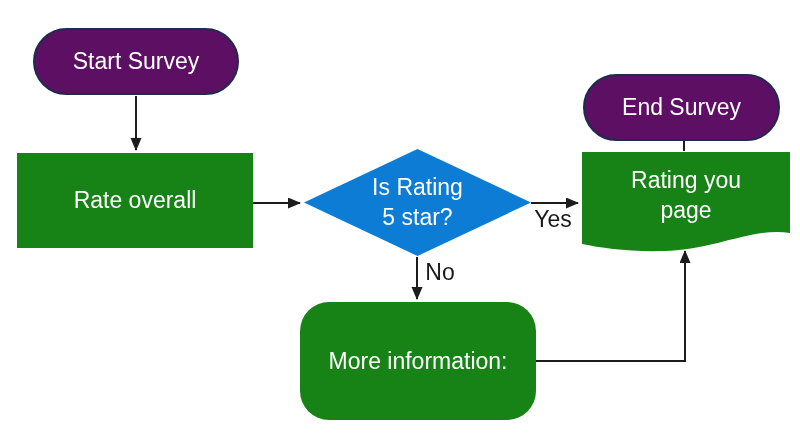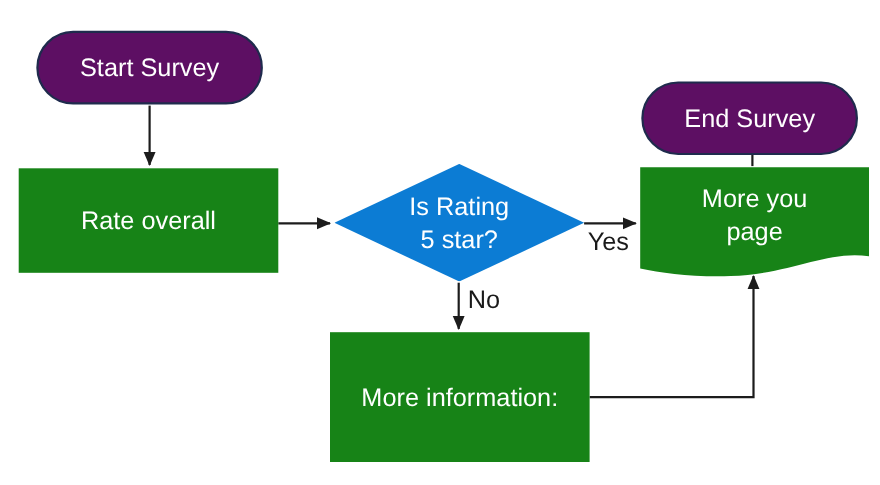--- a/index.html
+++ b/index.html
@@ -83,21 +83,21 @@
     color: var(--label-text);
     text-align: center;
     z-index: 2;
   }
 
   
   #node-start    { left: 33px;  top: 28px;  width: 206px; height: 67px; align-items: center; }
   #node-end      { left: 583px; top: 28px;  width: 197px; height: 67px; margin-top: 46px; }
   #node-rate     { left: 17px;  top: 153px; width: 236px; height: 95px; }
   #node-decision { left: 304px; top: 149px; width: 227px; height: 107px; }
-  #node-more     { left: 300px; top: 302px; width: 236px; height: 118px; }
+  #node-more     { left: 300px; top: 302px; width: 236px; height: 118px; border-radius: 29px; }
   #doc-label     { left: 582px; top: 152px; width: 208px; height: 86px; }
   #label-yes     { left: 527px; top: 206px; width: 52px; }
   #label-no      { left: 418px; top: 259px; width: 44px; }
 </style>
 </head>
 <body>
 
 <div class="canvas">
 
   <svg class="connect-layer" viewBox="0 0 800 441" xmlns="http://www.w3.org/2000/svg">
@@ -132,20 +132,20 @@
   <div id="node-decision" class="node decision">
     <span>Is Rating</span>
     <span>5 star?</span>
   </div>
 
   <div id="node-more" class="node process">
     <span>More information:</span>
   </div>
 
   <div id="doc-label" class="doc-label">
-    <span>More you</span>
+    <span>Rating you</span>
     <span>page</span>
   </div>
 
   <div id="label-yes" class="edge-label">Yes</div>
   <div id="label-no" class="edge-label">No</div>
 
 </div>
 
 </body></html>

